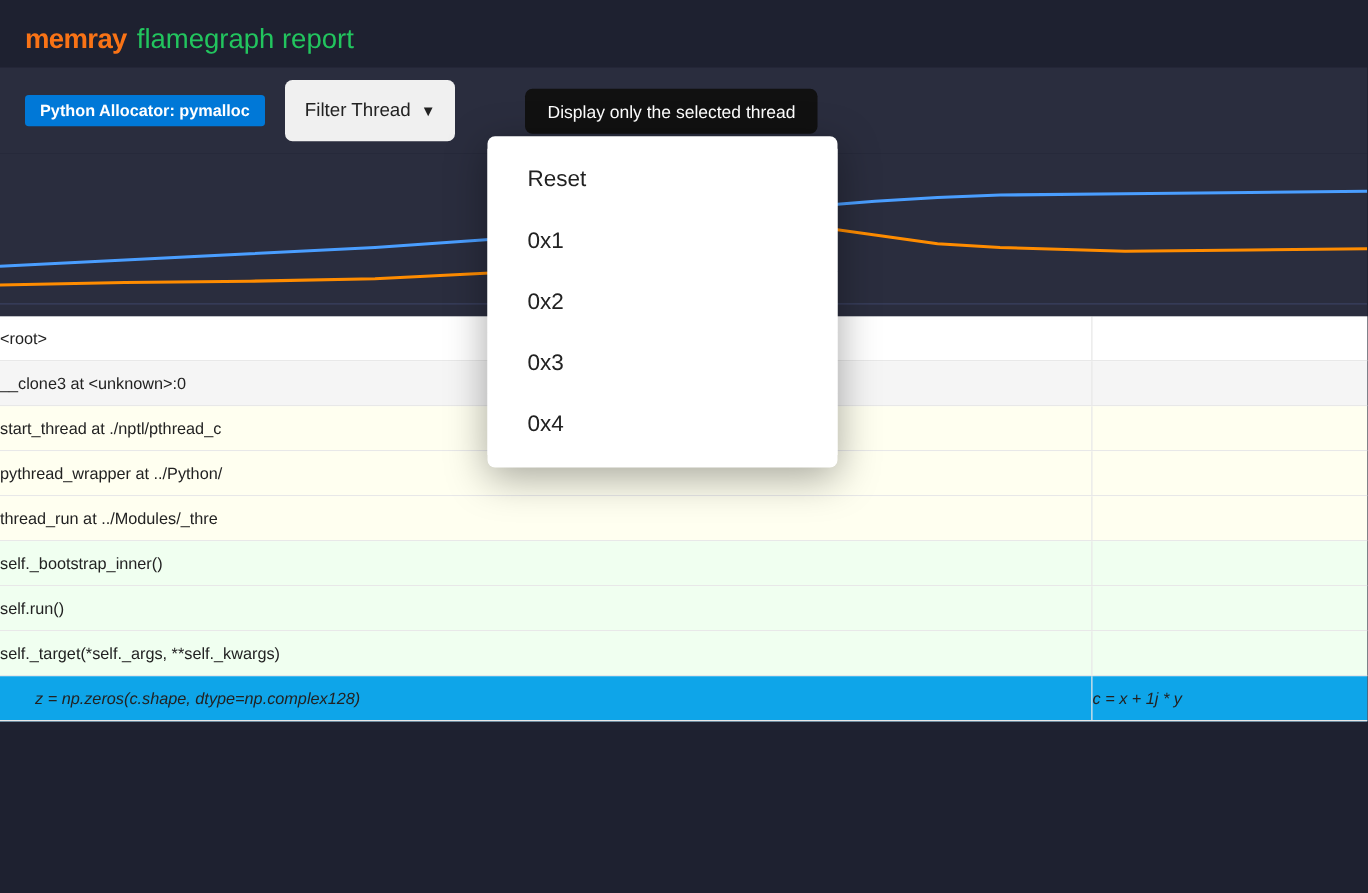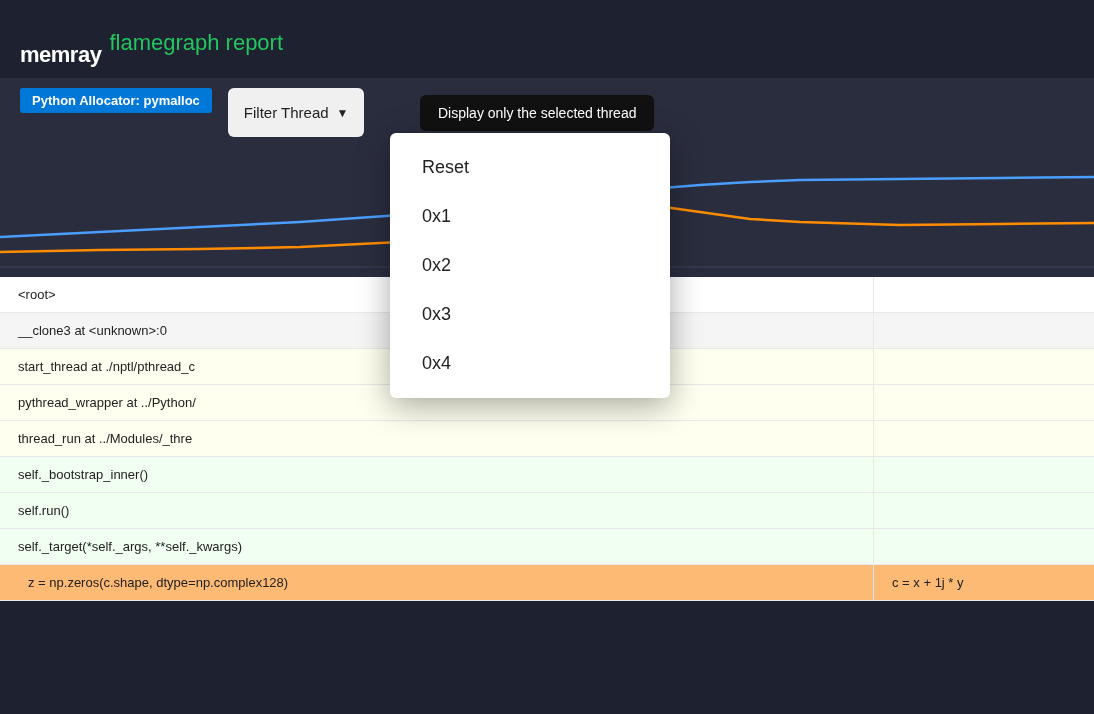--- a/index.html
+++ b/index.html
@@ -14,38 +14,37 @@
 
     
     .header {
       background: #1e2130;
       padding: 18px 20px 10px 20px;
       display: flex;
       align-items: center;
       gap: 8px;
     }
     .header-brand {
-      color: #ffffff;
+      color: #f97316;
       font-size: 22px;
       font-weight: 800;
       letter-spacing: -0.5px;
-      margin-top: 24px;
     }
     .header-title {
       color: #22c55e;
       font-size: 22px;
       font-weight: 300;
     }
 
     
     .toolbar {
       background: #2a2d3e;
       padding: 10px 20px;
       display: flex;
-      align-items: flex-start;
+      align-items: center;
       gap: 16px;
       position: relative;
     }
     .allocator-badge {
       background: #0078d7;
       color: #ffffff;
       font-size: 13px;
       font-weight: 600;
       padding: 5px 12px;
       border-radius: 3px;
@@ -119,40 +118,40 @@
     .flame-table {
       background: #fff;
       width: 100%;
     }
     .flame-row {
       display: flex;
       border-bottom: 1px solid #e8e8e8;
       min-height: 36px;
     }
     .flame-cell {
-      padding: 7px 18px;
+      padding: 7px 0;
       font-size: 13px;
       color: #222;
       display: flex;
       align-items: center;
     }
     .flame-cell-main {
       flex: 1;
       border-right: 1px solid #e8e8e8;
     }
     .flame-cell-secondary {
       flex: 0 0 220px;
     }
 
     
     .row-white { background: #fff; }
     .row-light-gray { background: #f5f5f5; }
     .row-yellow { background: #fffff0; text-align: right; }
     .row-light-green { background: #f0fff0; }
-    .row-green { background: #fdba74; }
+    .row-green { background: #0ea5e9; font-style: italic; }
 
     
     .indent-1 { padding-left: 28px !important; }
   </style>
 </head>
 <body>
 
 <div class="header">
   <span class="header-brand">memray</span>
   <span class="header-title">flamegraph report</span>

